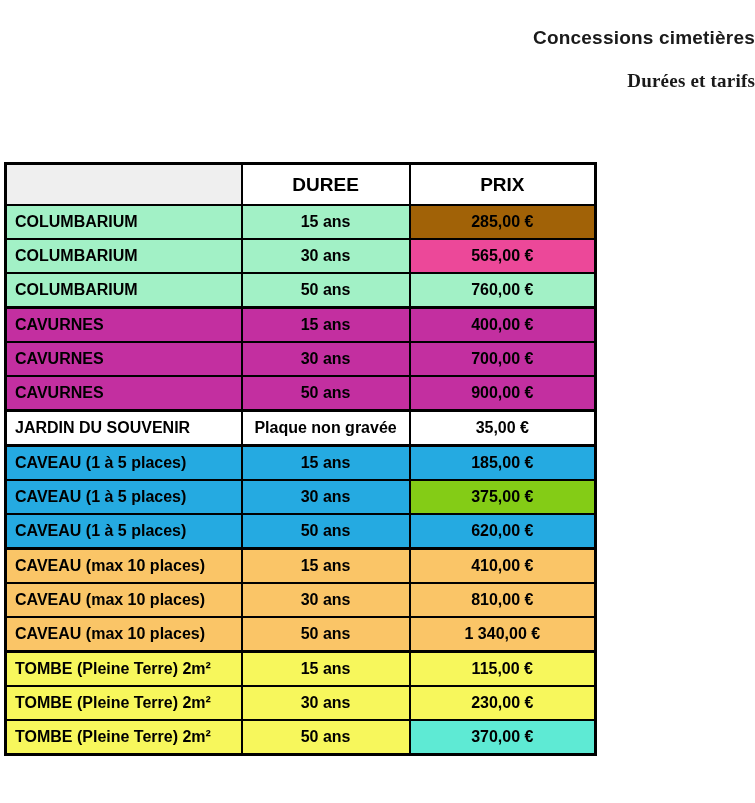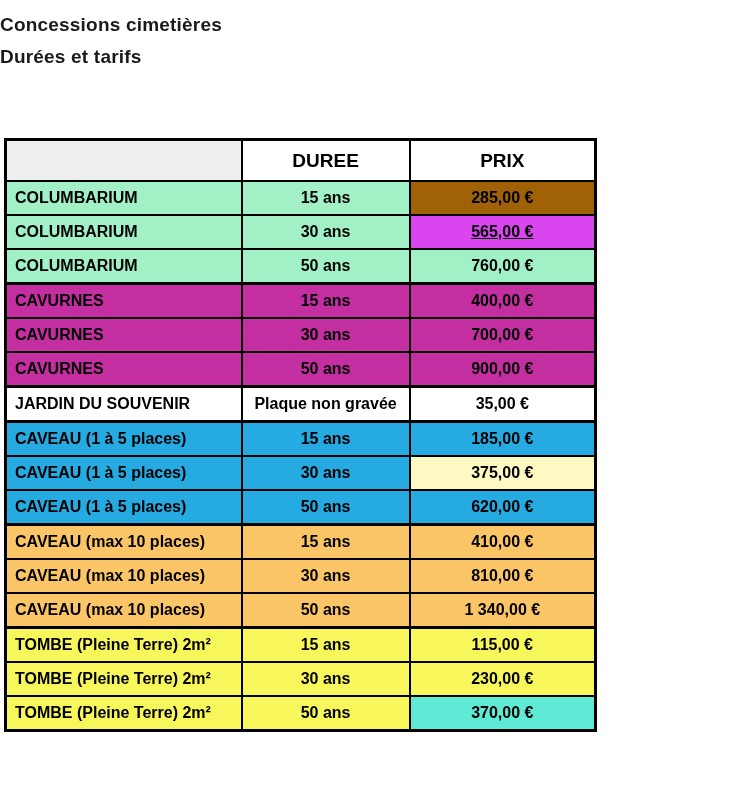--- a/index.html
+++ b/index.html
@@ -10,32 +10,33 @@
     height: 803px;
     font-family: "Liberation Sans", sans-serif;
     -webkit-font-smoothing: antialiased;
   }
   .page {
     width: 755px;
     height: 803px;
     overflow: hidden;
   }
   .title-block {
-    text-align: left;
-    padding-top: 14px;
+    text-align: right;
+    padding-top: 27px;
   }
   .title-line {
     font-size: 19px;
     font-weight: bold;
     color: #1a1a1a;
     letter-spacing: 0.2px;
     margin: 0;
   }
   .title-line + .title-line {
-    margin-top: 10px;
+    margin-top: 21px;
+    font-family: Liberation Serif, serif;
   }
   table.tariff {
     border-collapse: collapse;
     table-layout: fixed;
     width: 593px;
     margin: 70px 4px 0 4px;
     border: 3px solid #000000;
   }
   table.tariff th,
   table.tariff td {
@@ -95,21 +96,21 @@
     </thead>
     <tbody id="tariff-body">
         <tr>
           <td class="category-cell" style="background: rgb(162, 241, 198);">COLUMBARIUM</td>
           <td class="duree-cell" style="background: rgb(162, 241, 198);">15 ans</td>
           <td class="prix-cell" style="background: #a16207;">285,00 €</td>
         </tr>
         <tr>
           <td class="category-cell" style="background: rgb(162, 241, 198);">COLUMBARIUM</td>
           <td class="duree-cell" style="background: rgb(162, 241, 198);">30 ans</td>
-          <td class="prix-cell" style="background: #d946ef; text-decoration: underline;">565,00 €</td>
+          <td class="prix-cell" style="background: #ec4899;">565,00 €</td>
         </tr>
         <tr>
           <td class="category-cell" style="background: rgb(162, 241, 198);">COLUMBARIUM</td>
           <td class="duree-cell" style="background: rgb(162, 241, 198);">50 ans</td>
           <td class="prix-cell" style="background: rgb(162, 241, 198);">760,00 €</td>
         </tr>
         <tr class="group-start">
           <td class="category-cell" style="background: rgb(195, 47, 160);">CAVURNES</td>
           <td class="duree-cell" style="background: rgb(195, 47, 160);">15 ans</td>
           <td class="prix-cell" style="background: rgb(195, 47, 160);">400,00 €</td>
@@ -130,21 +131,21 @@
           <td class="prix-cell" style="background: rgb(255, 255, 255);">35,00 €</td>
         </tr>
         <tr class="group-start">
           <td class="category-cell" style="background: rgb(37, 170, 225);">CAVEAU (1 à 5 places)</td>
           <td class="duree-cell" style="background: rgb(37, 170, 225);">15 ans</td>
           <td class="prix-cell" style="background: rgb(37, 170, 225);">185,00 €</td>
         </tr>
         <tr>
           <td class="category-cell" style="background: rgb(37, 170, 225);">CAVEAU (1 à 5 places)</td>
           <td class="duree-cell" style="background: rgb(37, 170, 225);">30 ans</td>
-          <td class="prix-cell" style="background: #fef9c3;">375,00 €</td>
+          <td class="prix-cell" style="background: #84cc16;">375,00 €</td>
         </tr>
         <tr>
           <td class="category-cell" style="background: rgb(37, 170, 225);">CAVEAU (1 à 5 places)</td>
           <td class="duree-cell" style="background: rgb(37, 170, 225);">50 ans</td>
           <td class="prix-cell" style="background: rgb(37, 170, 225);">620,00 €</td>
         </tr>
         <tr class="group-start">
           <td class="category-cell" style="background: rgb(250, 197, 103);">CAVEAU (max 10 places)</td>
           <td class="duree-cell" style="background: rgb(250, 197, 103);">15 ans</td>
           <td class="prix-cell" style="background: rgb(250, 197, 103);">410,00 €</td>

